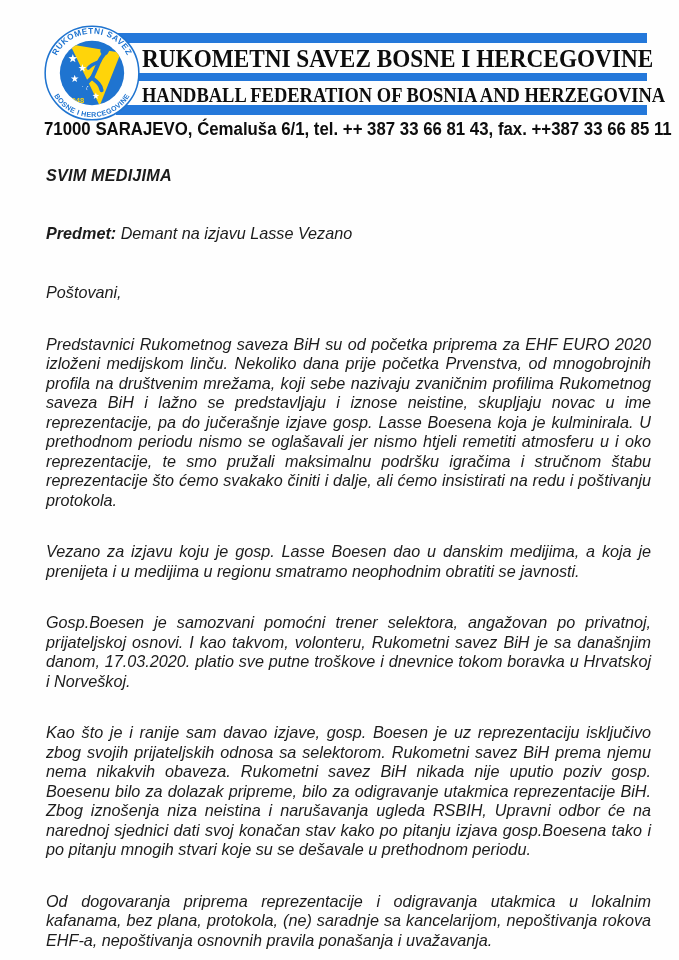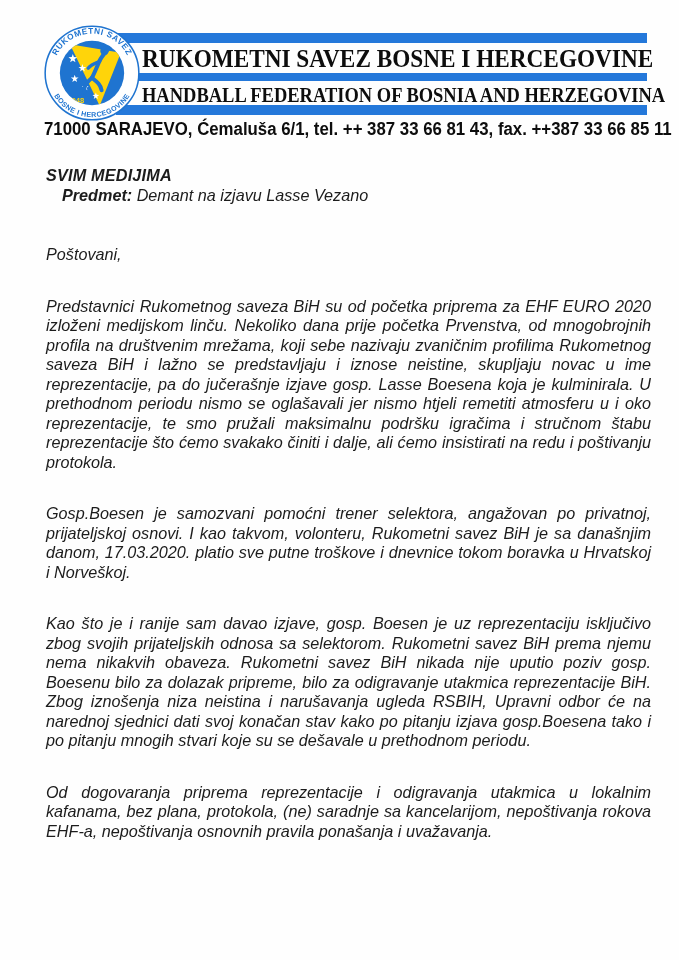--- a/index.html
+++ b/index.html
@@ -25,23 +25,23 @@
             font-family:"Liberation Serif",serif;font-weight:bold;z-index:2;}
   .org-name-local{top:45px;font-size:25px;transform:scaleX(0.93);transform-origin:left center;letter-spacing:0px;}
   .org-name-english{top:82px;font-size:22px;transform:scaleX(0.84);transform-origin:left center;}
   .address-line{position:absolute;left:44px;top:119px;white-space:nowrap;color:#0d0d0d;
             font-weight:bold;font-size:17.5px;transform:scaleX(0.96);transform-origin:left center;}
 
   
   .content{position:absolute;top:140px;left:0;width:679px;padding:26px 28px 0 46px;
            font-style:italic;font-size:16.2px;line-height:19.5px;}
   .dateline{margin-bottom:39px;}
-  .recipient{font-weight:bold;letter-spacing:0.2px;}
+  .recipient{font-weight:bold;margin-bottom:38px;letter-spacing:0.2px;}
   .subject{margin-bottom:40px;}
-  .subject .label{font-weight:bold;margin-left:16px;}
+  .subject .label{font-weight:bold;}
   .salutation{margin-bottom:16px;}
   .para{text-align:justify;margin-top:32px;}
 </style>
 </head>
 <body>
 
 <div class="page">
 
   <div class="letterhead">
 
@@ -92,19 +92,20 @@
     <div class="stripe stripe-bottom"></div>
     <div class="address-line">71000 SARAJEVO, Ćemaluša 6/1, tel. ++ 387 33 66 81 43, fax. ++387 33 66 85 11</div>
   </div>
 
   <div class="content">
     <div class="recipient">SVIM MEDIJIMA</div>
     <div class="subject"><span class="label">Predmet:</span><span> Demant na izjavu Lasse Vezano</span></div>
     <div class="salutation">Poštovani,</div>
     <div>
         <div class="para">Predstavnici Rukometnog saveza BiH su od početka priprema za EHF EURO 2020 izloženi medijskom linču. Nekoliko dana prije početka Prvenstva, od mnogobrojnih profila na društvenim mrežama, koji sebe nazivaju zvaničnim profilima Rukometnog saveza BiH i lažno se predstavljaju i iznose neistine, skupljaju novac u ime reprezentacije, pa do jučerašnje izjave gosp. Lasse Boesena koja je kulminirala. U prethodnom periodu nismo se oglašavali jer nismo htjeli remetiti atmosferu u i oko reprezentacije, te smo pružali maksimalnu podršku igračima i stručnom štabu reprezentacije što ćemo svakako činiti i dalje, ali ćemo insistirati na redu i poštivanju protokola.</div>
+        <div class="para">Vezano za izjavu koju je gosp. Lasse Boesen dao u danskim medijima, a koja je prenijeta i u medijima u regionu smatramo neophodnim obratiti se javnosti.</div>
         <div class="para">Gosp.Boesen je samozvani pomoćni trener selektora, angažovan po privatnoj, prijateljskoj osnovi. I kao takvom, volonteru, Rukometni savez BiH je sa današnjim danom, 17.03.2020. platio sve putne troškove i dnevnice tokom boravka u Hrvatskoj i Norveškoj.</div>
         <div class="para">Kao što je i ranije sam davao izjave, gosp. Boesen je uz reprezentaciju isključivo zbog svojih prijateljskih odnosa sa selektorom. Rukometni savez BiH prema njemu nema nikakvih obaveza. Rukometni savez BiH nikada nije uputio poziv gosp. Boesenu bilo za dolazak pripreme, bilo za odigravanje utakmica reprezentacije BiH. Zbog iznošenja niza neistina i narušavanja ugleda RSBIH, Upravni odbor će na narednoj sjednici dati svoj konačan stav kako po pitanju izjava gosp.Boesena tako i po pitanju mnogih stvari koje su se dešavale u prethodnom periodu.</div>
         <div class="para">Od dogovaranja priprema reprezentacije i odigravanja utakmica u lokalnim kafanama, bez plana, protokola, (ne) saradnje sa kancelarijom, nepoštivanja rokova EHF-a, nepoštivanja osnovnih pravila ponašanja i uvažavanja.</div>
       </div>
   </div>
 
 </div>
 
 </body></html>

